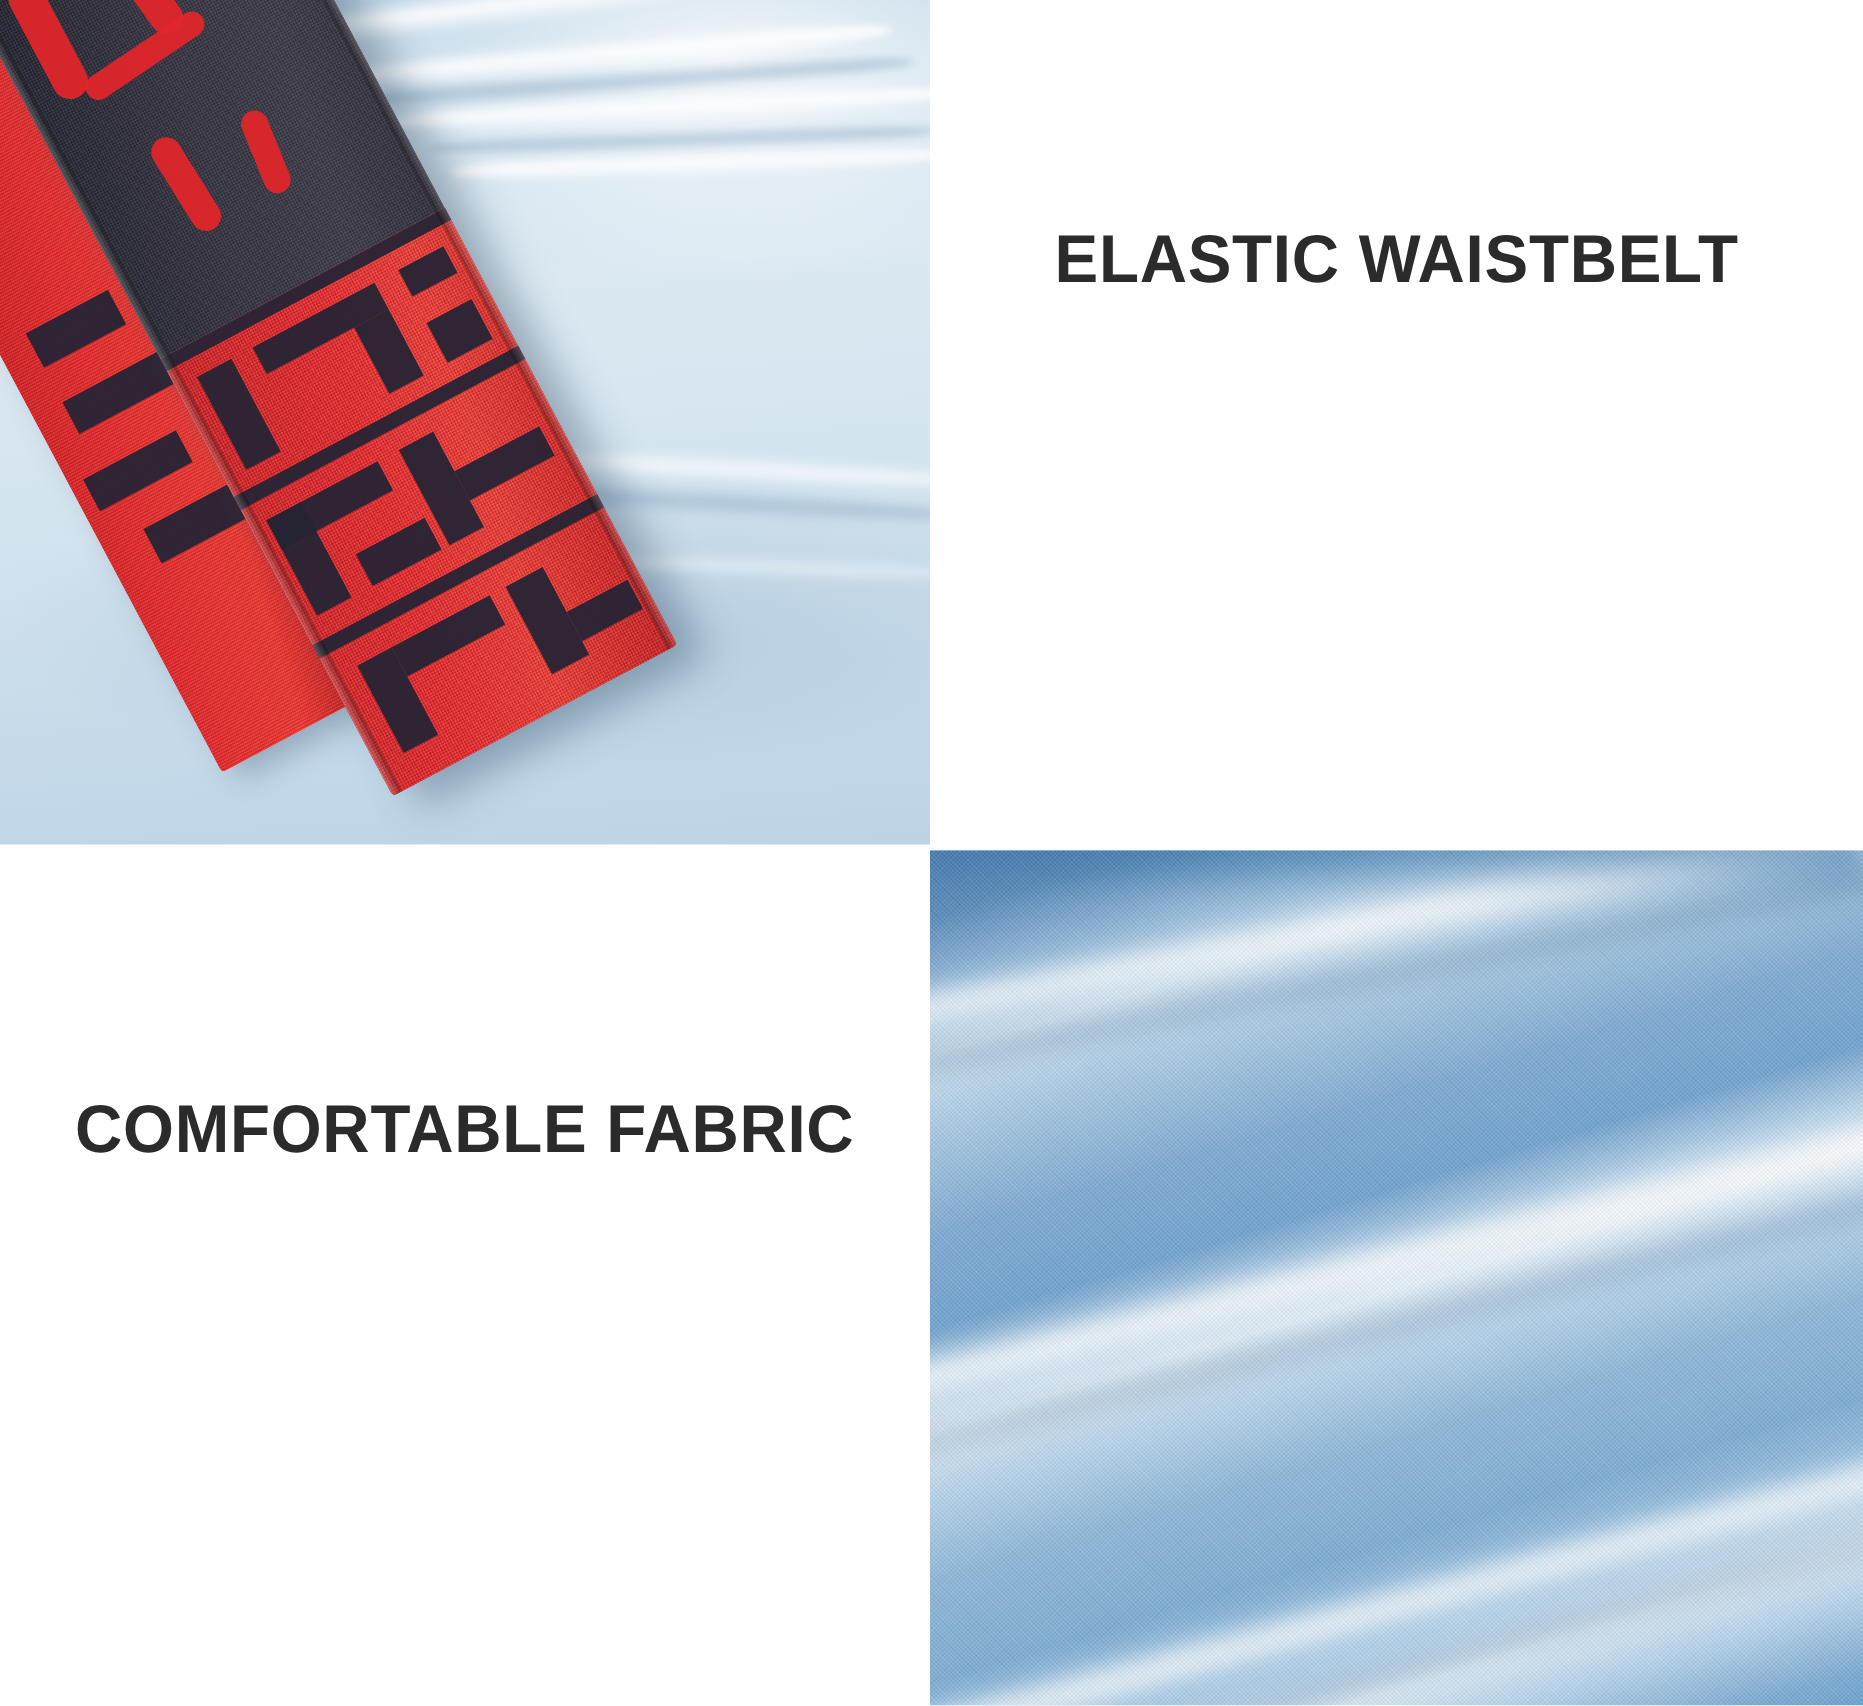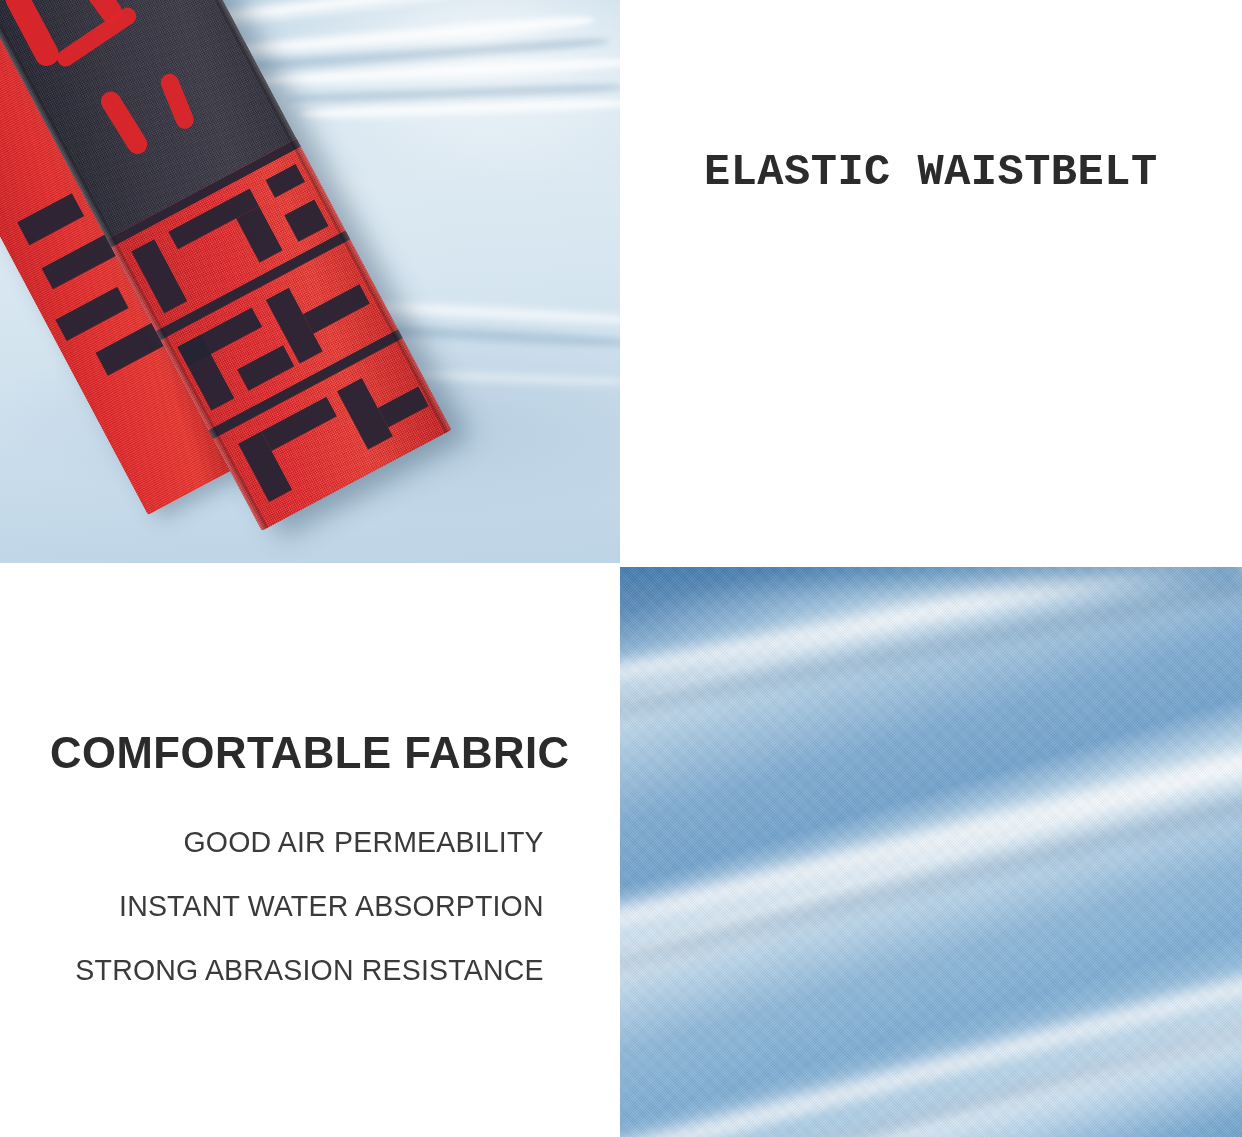--- a/index.html
+++ b/index.html
@@ -26,22 +26,22 @@
   #panel-fabric-photo   { left:620px;top:567px;width:622px; height:570px; }
 
   
   .text-panel{
     background:#ffffff;
     display:flex; flex-direction:column;
     align-items:center;
     text-align:center;
   }
 
-  #panel-waistband-text{ justify-content:space-between; padding-top:150px;font-family:Liberation Mono, monospace; }
-  #panel-fabric-text   { justify-content:flex-start; padding-top:163px;text-align:right; }
+  #panel-waistband-text{ justify-content:space-between; padding-top:150px; }
+  #panel-fabric-text   { justify-content:flex-start; padding-top:163px; }
 
   .panel-heading{
     font-size:45px;
     font-weight:bold;
     color:#2b2b2b;
     letter-spacing:0.5px;
     line-height:1;
     transform:scaleX(0.97);
     white-space:nowrap;
   }
@@ -282,25 +282,20 @@
   <div class="quad text-panel" id="panel-waistband-text">
 
     <h2 class="panel-heading">ELASTIC WAISTBELT</h2>
 
   </div>
 
   <div class="quad text-panel" id="panel-fabric-text">
 
     <h2 class="panel-heading">COMFORTABLE FABRIC</h2>
 
-    <ul class="feature-list">
-      <li>GOOD AIR PERMEABILITY</li>
-      <li>INSTANT WATER ABSORPTION</li>
-      <li>STRONG ABRASION RESISTANCE</li>
-    </ul>
   </div>
 
   <div class="quad" id="panel-fabric-photo">
 
     <div class="ridge" style="left:-60px; top:26px; width:780px; height:30px; transform:rotate(-11deg);
                 background:linear-gradient(to bottom, rgba(255,255,255,0), rgba(255,255,255,.92), rgba(255,255,255,0));"></div>
     <div class="ridge" style="left:-60px; top:64px; width:780px; height:26px; transform:rotate(-11deg);
                 background:linear-gradient(to bottom, rgba(70,110,150,0), rgba(70,110,150,.30), rgba(70,110,150,0));"></div>
 
     <div class="ridge" style="left:-80px; top:252px; width:820px; height:34px; transform:rotate(-14deg);

